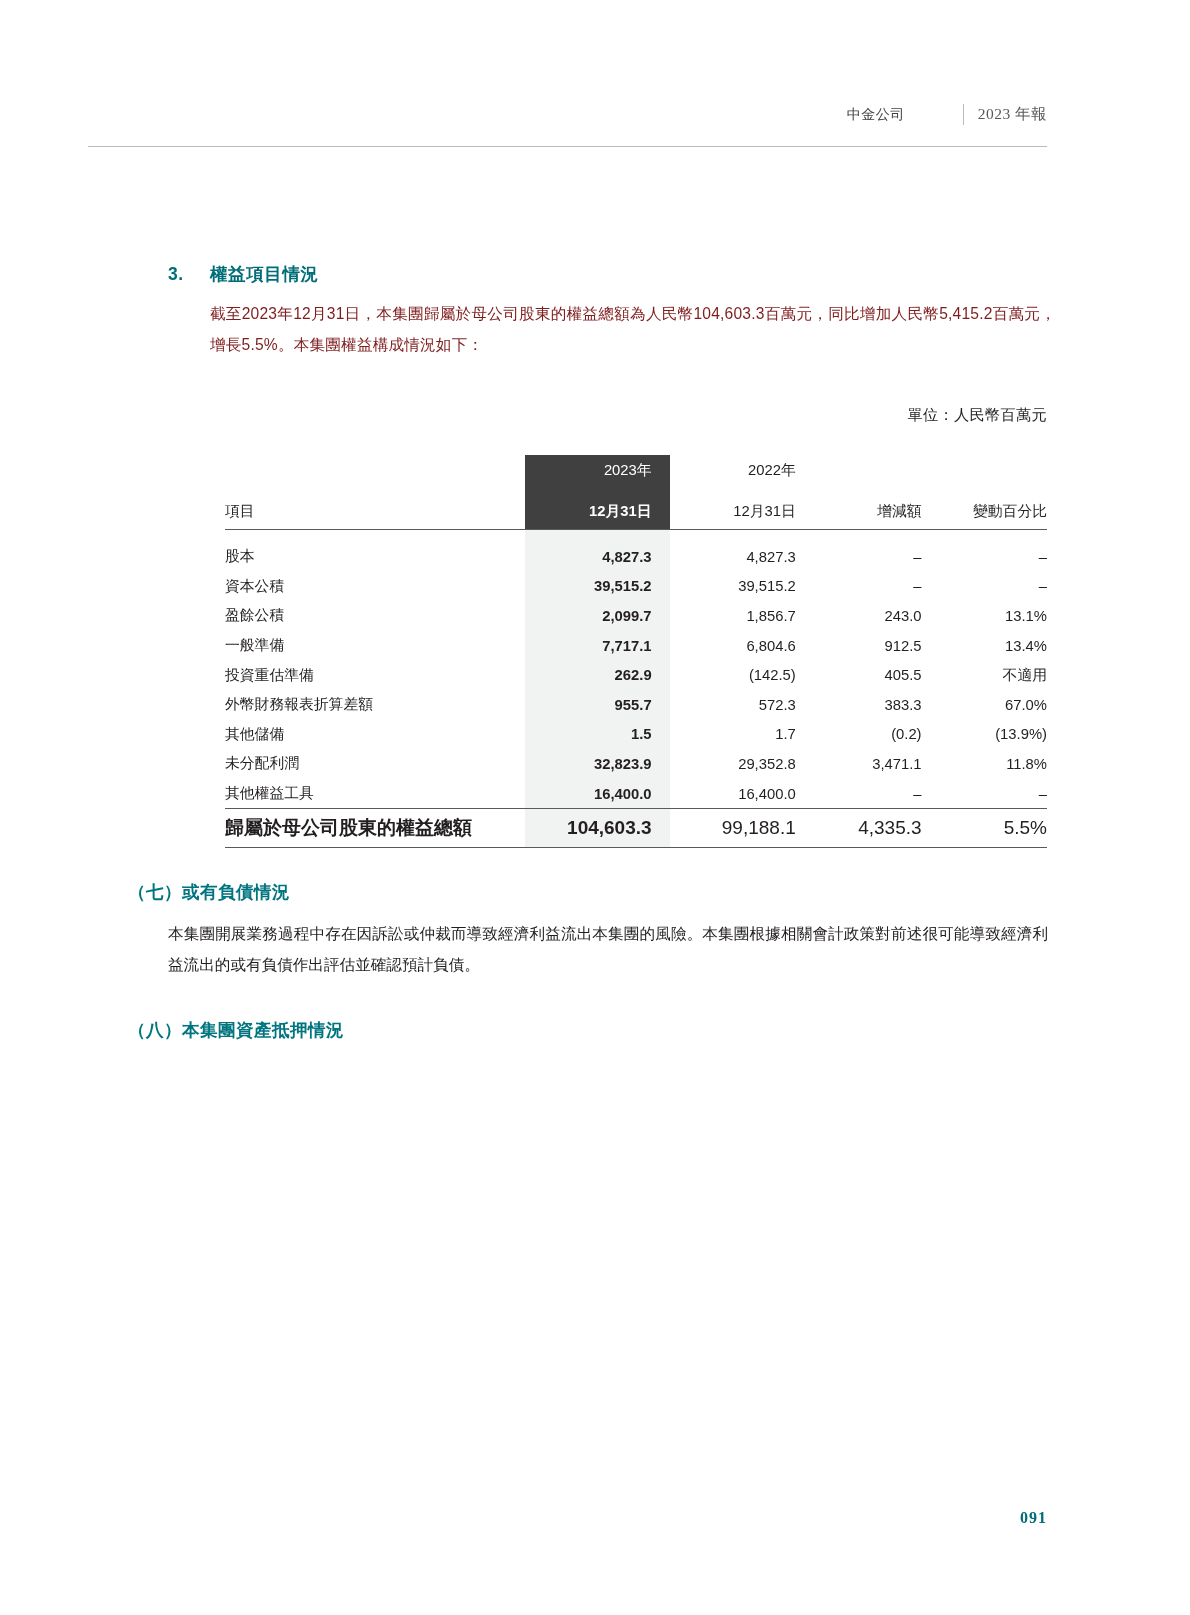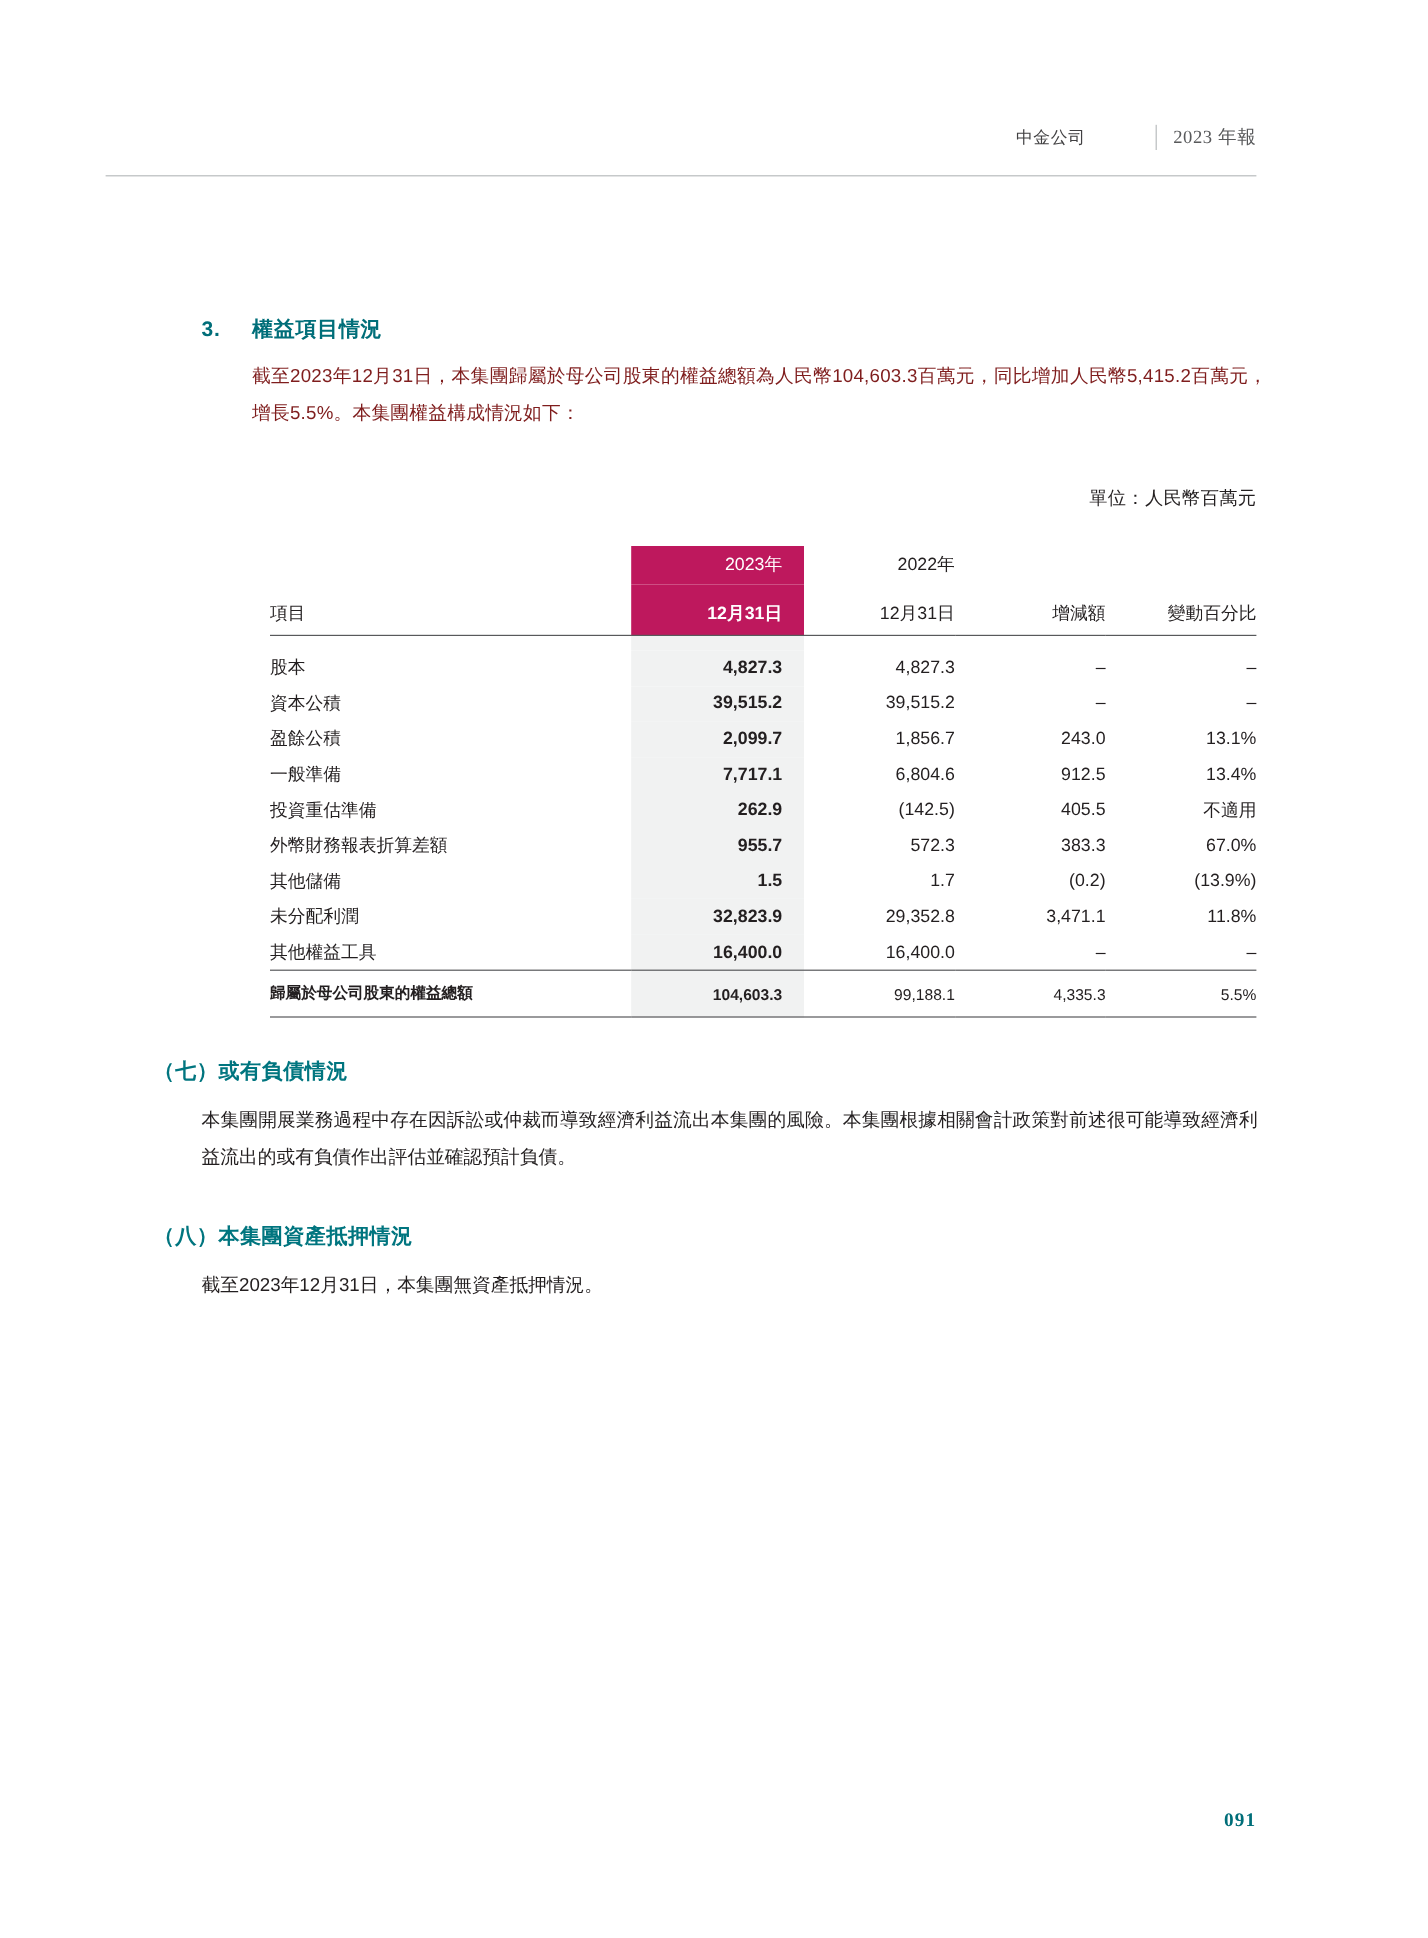--- a/index.html
+++ b/index.html
@@ -143,27 +143,27 @@
     height: 29.6px;
     font-size: 14.8px;
   }
   tbody tr.spacer-top td { height: 12px; }
   tbody td.v2023 {
     background: #f1f2f2;
     font-weight: bold;
     padding-right: 18px;
   }
   thead th.v2023head {
-    background: #be185d;
+    background: #404040;
   }
   tbody tr.total td {
     border-top: 1.6px solid #58595b;
     border-bottom: 1.6px solid #58595b;
     height: 38px;
-    font-size: 13px;
+    font-size: 19px;
   }
   tbody tr.total td.lbl { font-weight: bold; }
   tbody tr.total td.v2023 { font-weight: bold; }
 
   
   .subsec {
     position: absolute;
     left: 128px;
     width: 920px;
   }
@@ -315,16 +315,15 @@
   </table>
 </div>
 
 <div class="subsec" style="top: 880px;">
   <div class="subsec-title">（七）或有負債情況</div>
   <div class="subsec-body">本集團開展業務過程中存在因訴訟或仲裁而導致經濟利益流出本集團的風險。本集團根據相關會計政策對前述很可能導致經濟利益流出的或有負債作出評估並確認預計負債。</div>
 </div>
 
 <div class="subsec" style="top: 1018px;">
   <div class="subsec-title">（八）本集團資產抵押情況</div>
-  <div class="subsec-body">截至2023年12月31日，本集團無資產抵押情況。</div>
 </div>
 
 <div class="page-number">091</div>
 
 </body></html>

